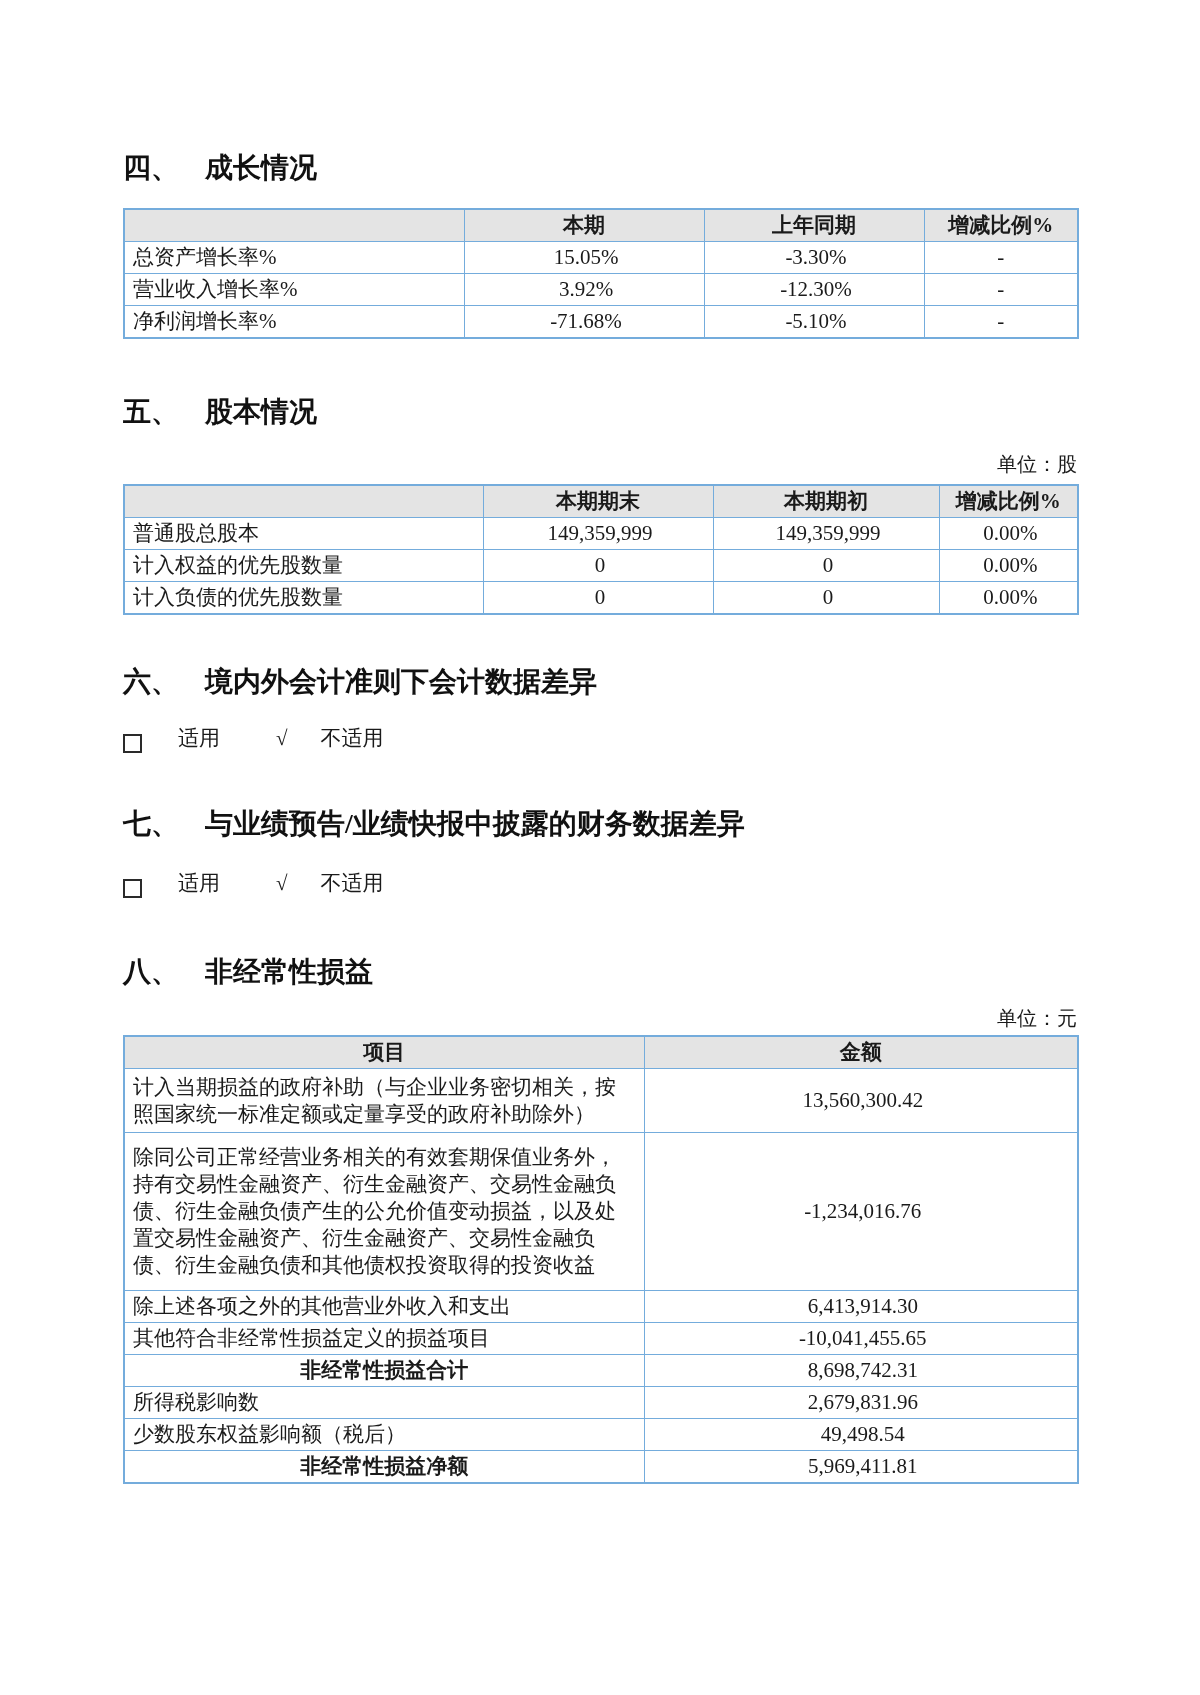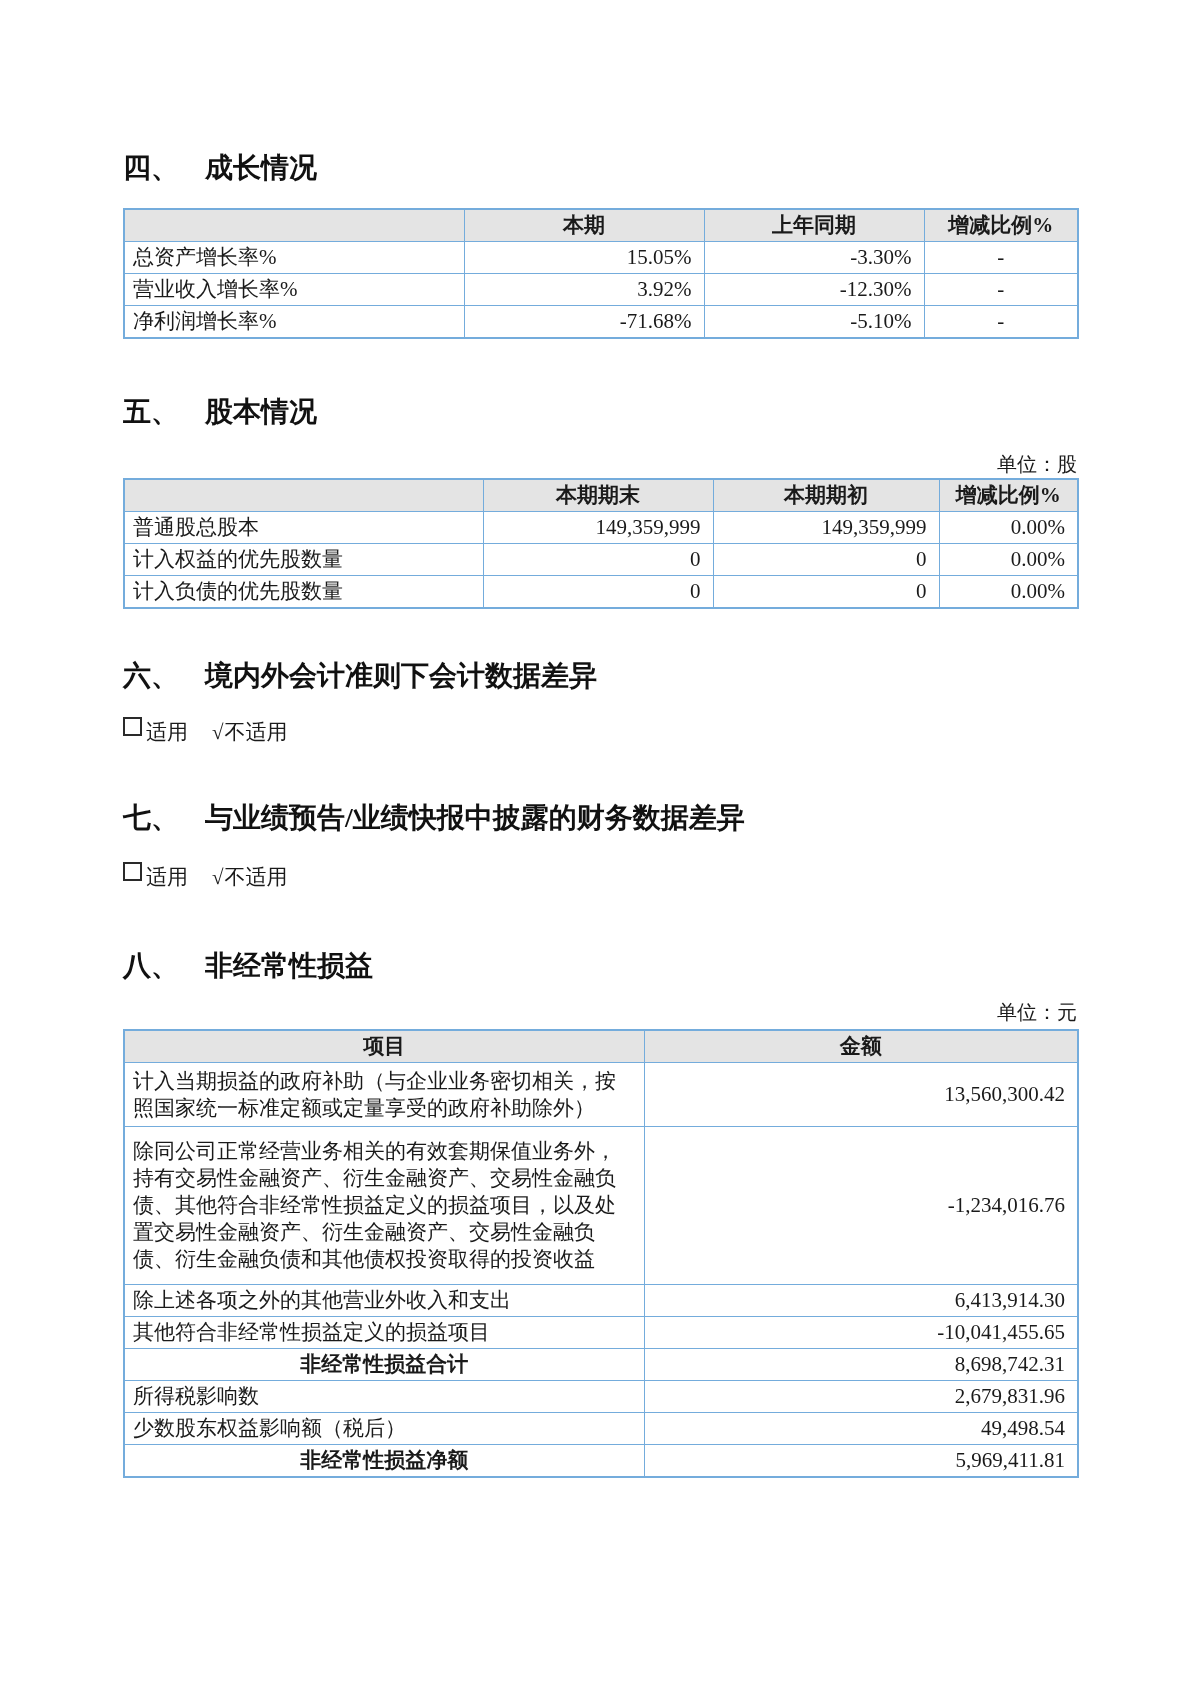--- a/index.html
+++ b/index.html
@@ -9,39 +9,39 @@
     font-family:"Liberation Serif","DejaVu Serif",serif;
     color:#1a1a1a;
   }
   .sec{display:flex;font-size:28px;font-weight:bold;line-height:36px;color:#111;}
   .sec .n{width:82px;flex-shrink:0;}
   .unit{text-align:right;font-size:20px;line-height:26px;}
   table{width:100%;border-collapse:collapse;table-layout:fixed;font-size:21px;border:2px solid #74acdc;}
   th,td{border:1px solid #74acdc;box-sizing:border-box;padding:2px 16px;height:32px;line-height:27px;overflow:hidden;}
   thead th{background:#e4e4e4;font-weight:bold;text-align:center;}
   td.lbl{text-align:left;padding-left:8px;}
-  td.num{text-align:right;padding-right:12px;}
+  td.num{text-align:center;padding-right:12px;}
   td.ctr{text-align:center;}
   td.emph{text-align:center;font-weight:bold;margin-left:32px;}
   .t1{margin-top:22px;}
   .mt-h5{margin-top:55px;}
   .mt-u1{margin-top:21px;}
-  .t2{margin-top:1px;}
+  .t2{margin-top:7px;}
   .mt-h4{margin-top:150px;}
   .mt-h6{margin-top:49px;}
   .mt-a1{margin-top:23px;}
   .mt-h7{margin-top:53px;}
   .mt-a2{margin-top:26px;}
   .mt-h8{margin-top:56px;}
   .mt-u2{margin-top:15px;}
   .t3{margin-top:4px;}
   .t3 tr.r1 td{height:64px;}
   .t3 tr.r2 td{height:158px;}
   .t3 th{height:19px;}
-  .applicability{display:flex;align-items:flex-start;font-size:21px;line-height:30px;}
+  .applicability{display:flex;align-items:flex-end;font-size:21px;line-height:30px;gap:32px;}
   .checkbox{width:15px;height:15px;border:2px solid #2a2a2a;display:inline-block;margin-right:4px;flex-shrink:0;}
   .check{margin-left:24px;margin-right:1px;}
   .page-number{margin-top:58px;text-align:center;font-size:19px;}
 </style>
 </head>
 <body>
 
 <div class="page">
 
   <div class="sec mt-h4">
@@ -171,21 +171,21 @@
         <th>项目</th>
         <th>金额</th>
       </tr>
     </thead>
     <tbody>
       <tr class="r1">
         <td class="lbl">计入当期损益的政府补助（与企业业务密切相关，按照国家统一标准定额或定量享受的政府补助除外）</td>
         <td class="num">13,560,300.42</td>
       </tr>
       <tr class="r2">
-        <td class="lbl">除同公司正常经营业务相关的有效套期保值业务外，持有交易性金融资产、衍生金融资产、交易性金融负债、其他符合非经常性损益定义的损益项目，以及处置交易性金融资产、衍生金融资产、交易性金融负债、衍生金融负债和其他债权投资取得的投资收益</td>
+        <td class="lbl">除同公司正常经营业务相关的有效套期保值业务外，持有交易性金融资产、衍生金融资产、交易性金融负债、衍生金融负债产生的公允价值变动损益，以及处置交易性金融资产、衍生金融资产、交易性金融负债、衍生金融负债和其他债权投资取得的投资收益</td>
         <td class="num">-1,234,016.76</td>
       </tr>
       <tr>
         <td class="lbl">除上述各项之外的其他营业外收入和支出</td>
         <td class="num">6,413,914.30</td>
       </tr>
       <tr>
         <td class="lbl">其他符合非经常性损益定义的损益项目</td>
         <td class="num">-10,041,455.65</td>
       </tr>

